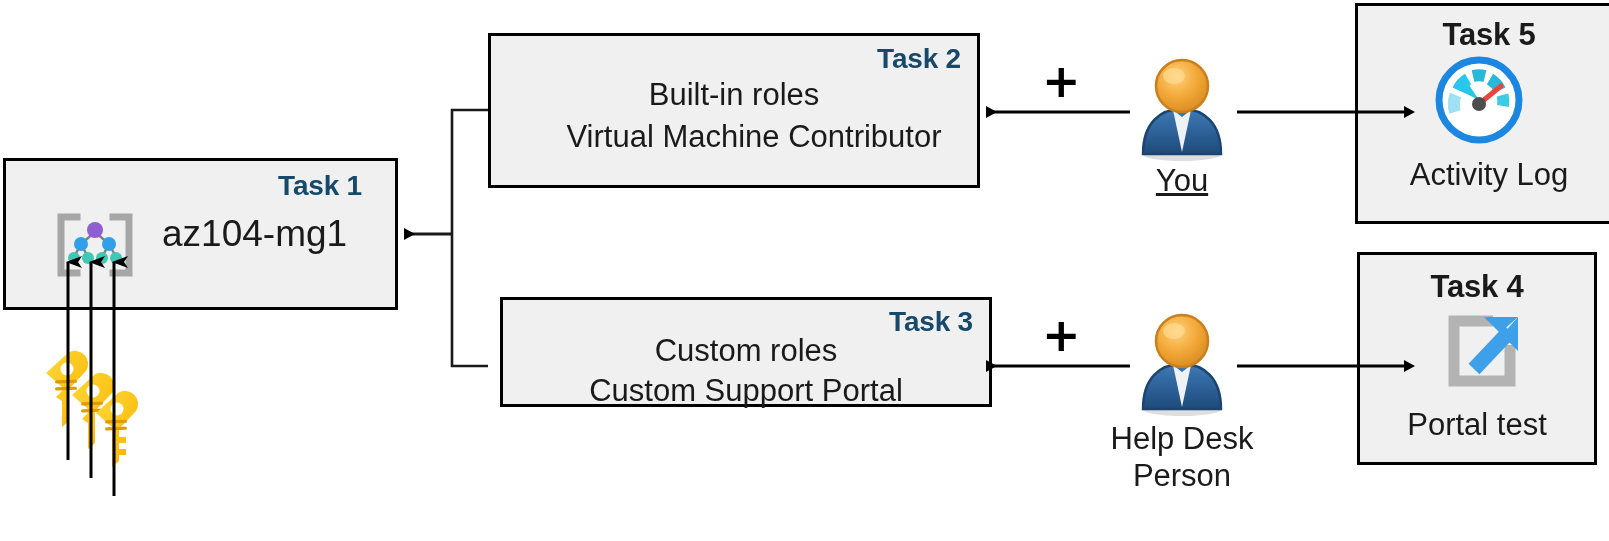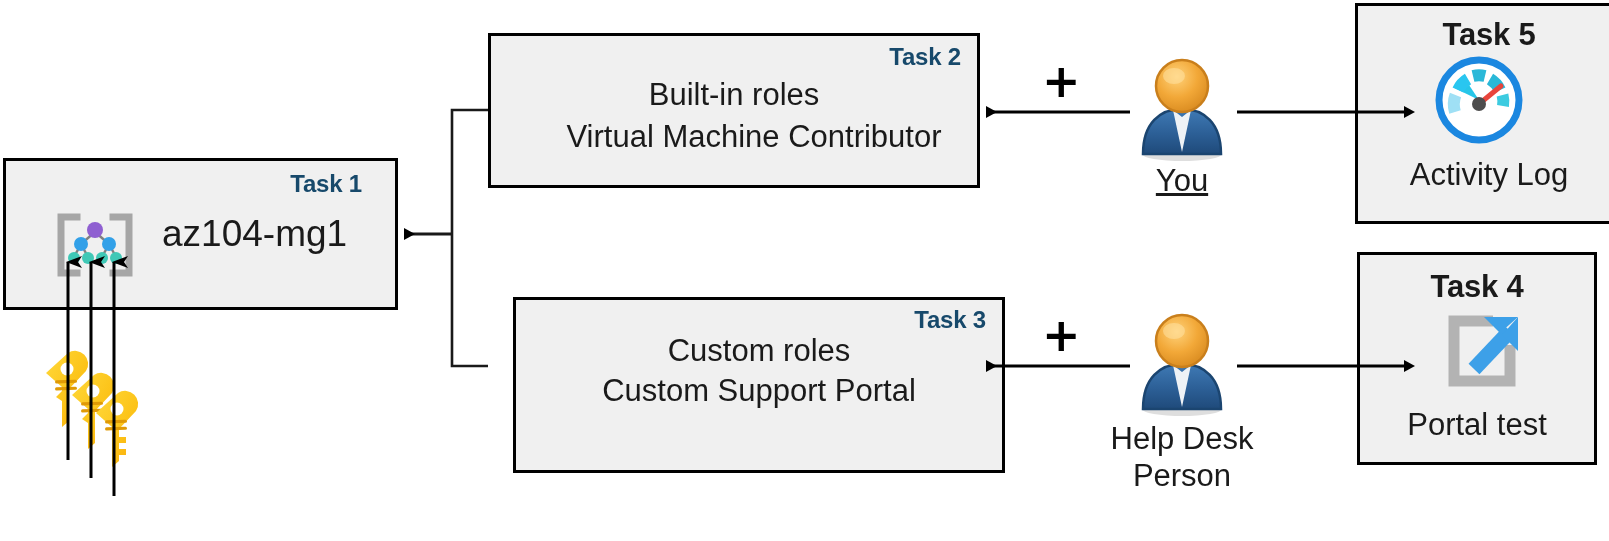--- a/index.html
+++ b/index.html
@@ -21,21 +21,21 @@
   .box {
     position: absolute;
     background: #f0f0f0;
     border: 3px solid #000000;
     box-sizing: border-box;
   }
   .task-label {
     position: absolute;
     color: #17496b;
     font-weight: bold;
-    font-size: 24px;
+    font-size: 28px;
     letter-spacing: -0.2px;
     white-space: nowrap;
   }
   .box-text {
     position: absolute;
     left: 0;
     right: 0;
     text-align: center;
     color: #1a1a1a;
     font-size: 31px;
@@ -117,21 +117,21 @@
       </svg>
     </span>
   </div>
 
   <div class="box" style="left:488px; top:33px; width:492px; height:155px;">
     <span class="task-label" style="right:16px; top:7px;">Task 2</span>
     <span class="box-text" style="top:38px;">Built-in roles</span>
     <span class="box-text" style="top:80px;padding-left:40px;">Virtual Machine Contributor</span>
   </div>
 
-  <div class="box" style="left:513px; top:297px; width:492px; height:176px;">
+  <div class="box" style="left:500px; top:297px; width:492px; height:110px;">
     <span class="task-label" style="right:16px; top:6px;">Task 3</span>
     <span class="box-text" style="top:30px;">Custom roles</span>
     <span class="box-text" style="top:70px;">Custom Support Portal</span>
   </div>
 
   <div class="box" style="left:1355px; top:3px; width:268px; height:221px;">
     <span class="sq-label task-label" style="left:0; right:0; text-align:center; top:11px;">Task 5</span>
 
     <span class="icon-abs" style="left:77px; top:50px; width:88px; height:88px;">
       <svg viewBox="0 0 88 88" width="88" height="88">

